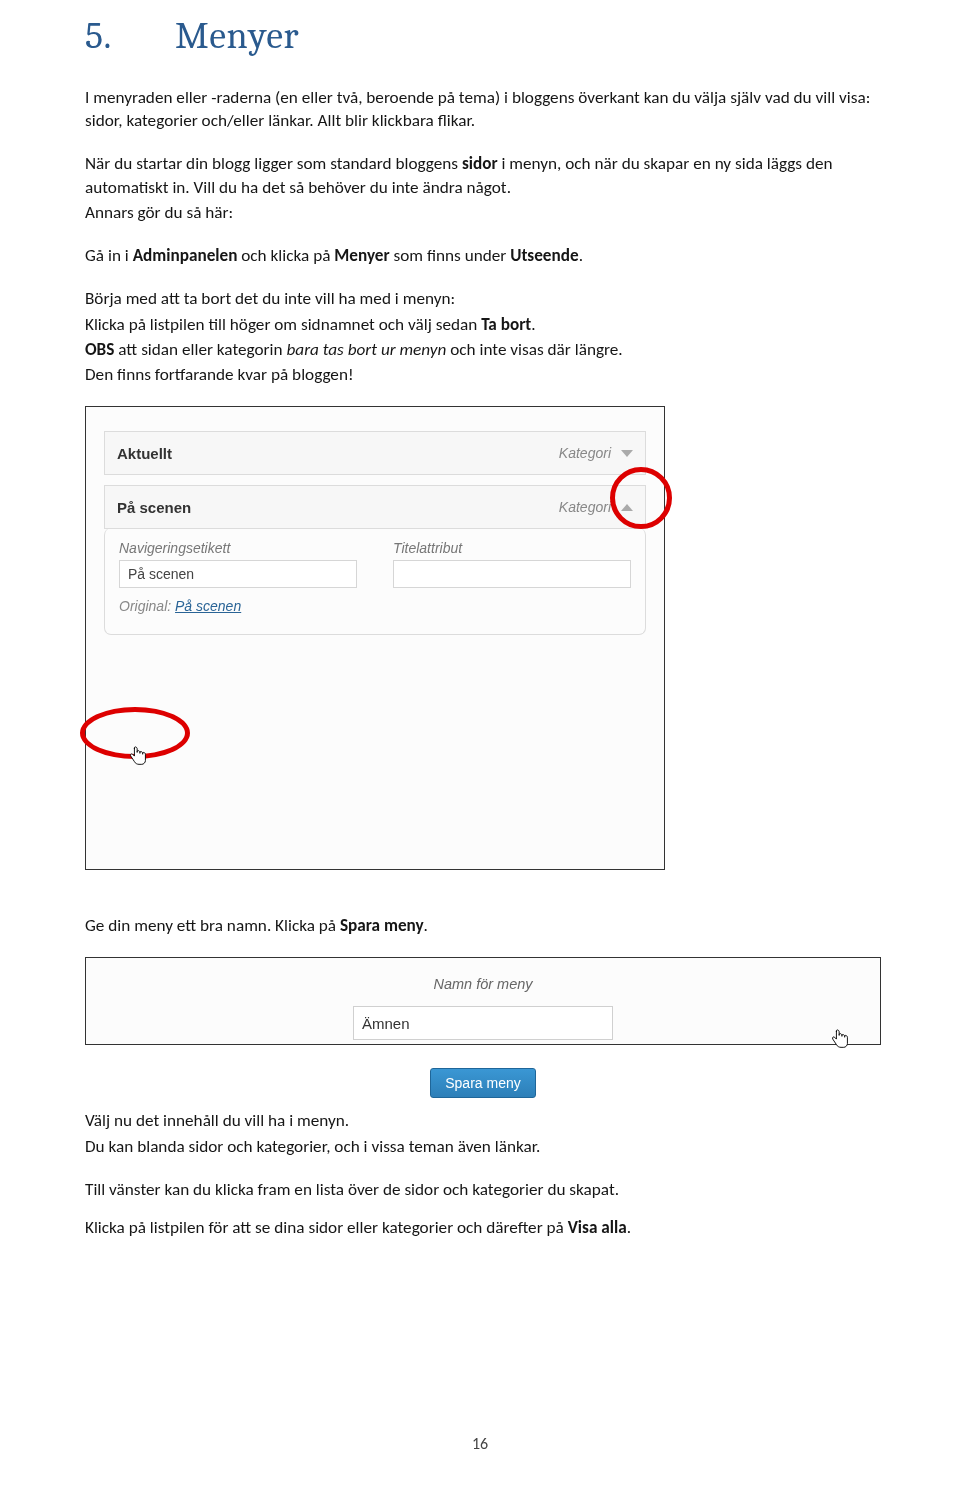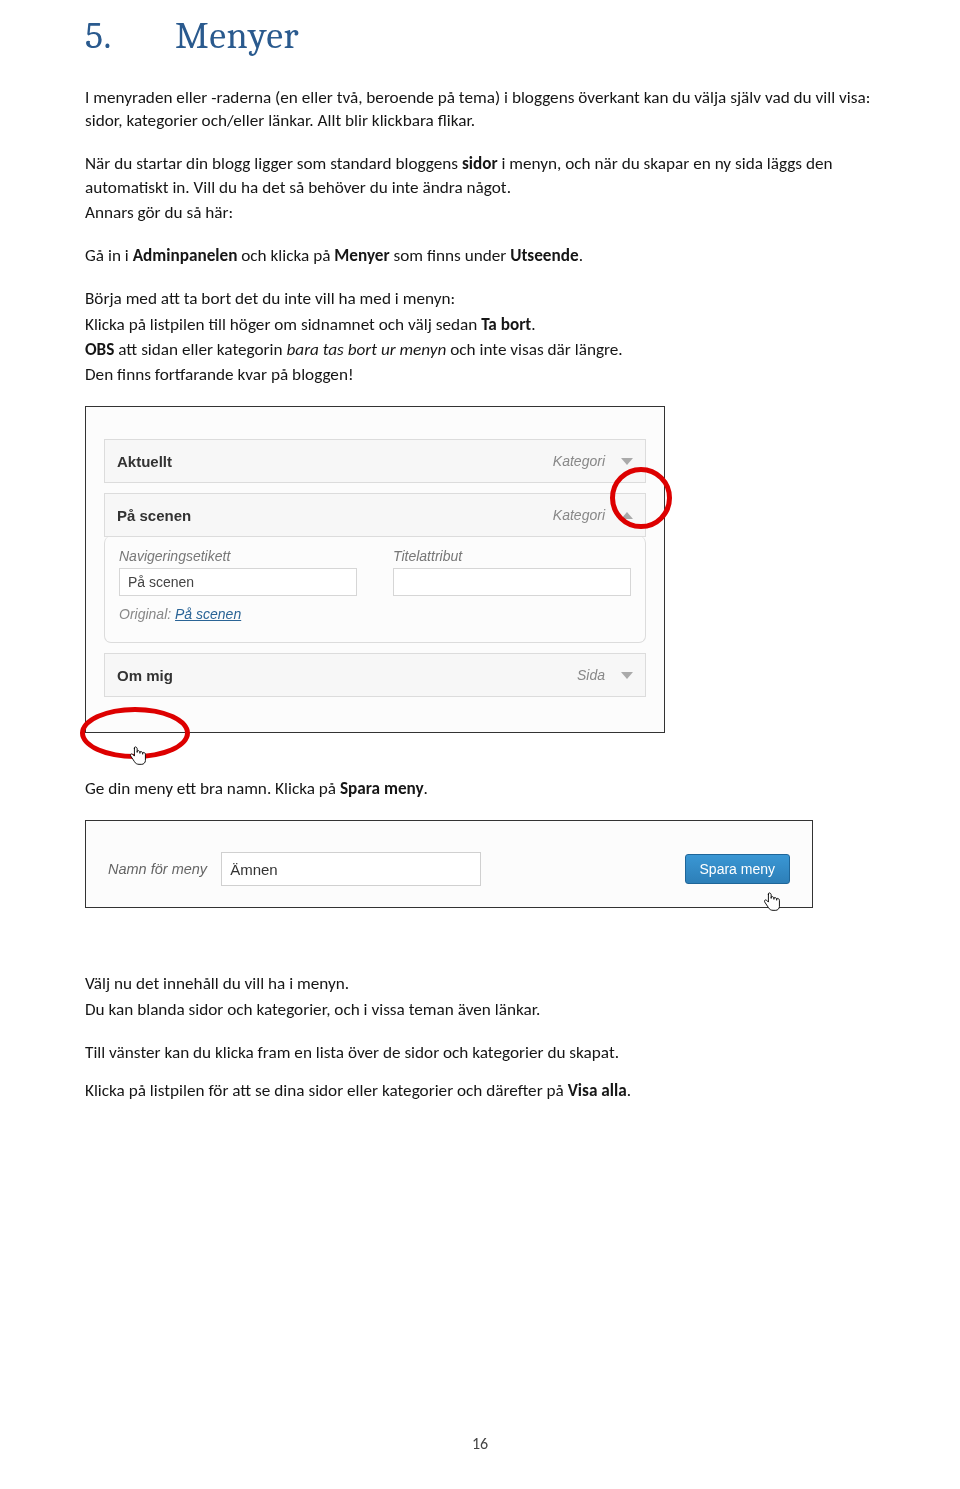--- a/index.html
+++ b/index.html
@@ -26,42 +26,42 @@
     line-height: 1.35;
     margin: 0 0 20px 0;
     color: #161616;
   }
   p.body-text b { font-weight: 700; }
   p.body-text i { font-style: italic; }
 
   
   .shot1 {
     width: 580px;
-    height: 327px;
+    height: 464px;
     border: 1px solid #333;
     background: #fcfcfc;
-    padding: 32px 18px 10px 18px;
+    padding: 24px 18px 10px 18px;
     position: relative;
     margin: 6px 0 44px 0;
   }
   .menu-item {
     border: 1px solid #dcdcdc;
     background: #f7f7f7;
     margin-bottom: 10px;
     position: relative;
   }
   .mi-header {
     display: flex;
     align-items: center;
     justify-content: space-between;
     height: 42px;
     padding: 0 12px;
   }
   .mi-title { font-weight: 700; color: #333; font-size: 15px; font-family: "Segoe UI", Arial, sans-serif; }
-  .mi-right { display:flex; align-items:center; gap:16px; }
+  .mi-right { display:flex; align-items:center; gap:10px; }
   .mi-type  { color: #888; font-size: 14px; font-family: "Segoe UI", Arial, sans-serif; font-style: italic; }
   .mi-toggle {
     width: 0; height: 0;
     border-left: 6px solid transparent;
     border-right: 6px solid transparent;
   }
   .mi-toggle.down { border-top: 7px solid #aaa; }
   .mi-toggle.up   { border-bottom: 7px solid #aaa; }
   .mi-expanded-area {
     background: #fcfcfc;
@@ -93,28 +93,29 @@
     pointer-events:none;
   }
   .circle1 { width:62px;  height:62px;  top:60px;   right:-8px; }
   .circle2 { width:110px; height:52px;  top:300px;  left:-6px; border-radius:50%/50%; }
 
   .cursor-svg { position:absolute; width:22px; height:24px; }
   .cursor1 { top:338px; left:42px; }
 
   
   .shot2 {
-    width: 728px;
+    width: 796px;
     height: 88px;
     border: 1px solid #333;
     background: #fcfcfc;
     padding: 18px 22px 8px 22px;
     margin: 20px 0 64px 0;
     display:flex; align-items:center; gap:14px;
     position:relative;
+    flex-direction:column;
   }
   .shot2 .name-label { font-style:italic; color:#666; font-size:14.5px; font-family:"Segoe UI",Arial,sans-serif; }
   .shot2 input.menu-name {
     height:30px; width:260px; border:1px solid #d0d0d0; background:#fff;
     padding:16px 8px; font-size:15px; color:#333; font-family:"Segoe UI",Arial,sans-serif;
   }
   .shot2 .flex-spacer { flex:1; }
   .btn-primary {
     background:#2e86c1;
     background:linear-gradient(#3a97d4,#2d7fb8);
@@ -200,29 +201,20 @@
 
 
     <div class="original-row">
       <span>Original:</span>
       <a class="olnk">På scenen</a>
     </div>
 
 
   </div>
 
-  <div class="menu-item">
-    <div class="mi-header">
-      <span class="mi-title">Om mig</span>
-      <span class="mi-right">
-        <span class="mi-type">Sida</span>
-        <span class="mi-toggle down"></span>
-      </span>
-    </div>
-  </div>
 
   <div class="circle-annot circle1"></div>
   <div class="circle-annot circle2"></div>
 
   <svg class="cursor-svg cursor1" viewBox="0 0 24 26">
     <path d="M7 3 v9 l-2 -2 c-1 -1 -3 0 -2 2 l4 6 c1 2 3 3 5 3 h3 c2 0 4 -2 4 -4 v-7 c0 -1 -1 -2 -2 -2 s-1 1 -1 2 v-1 c0 -1 -1 -2 -2 -2 s-1 1 -1 2 v-1 c0 -1 -1 -2 -2 -2 s-1 1 -1 2 v-4 c0 -1 -1 -2 -2 -2 s-1 1 -1 2 z" fill="#fff" stroke="#000" stroke-width="1"></path>
   </svg>
 
 </div>
 

